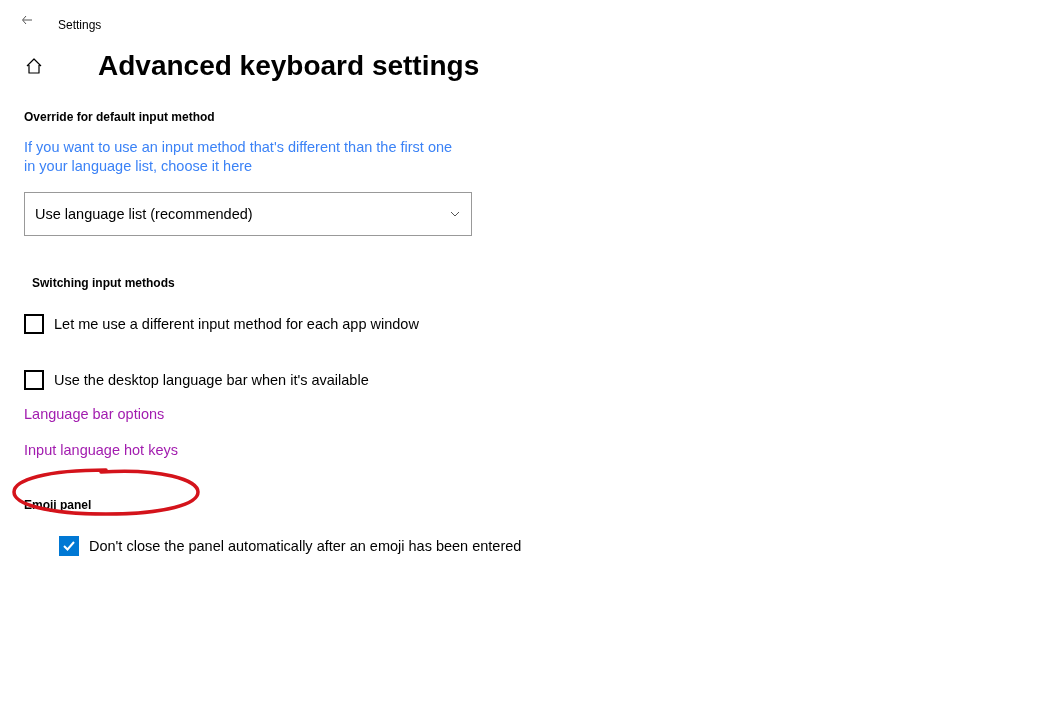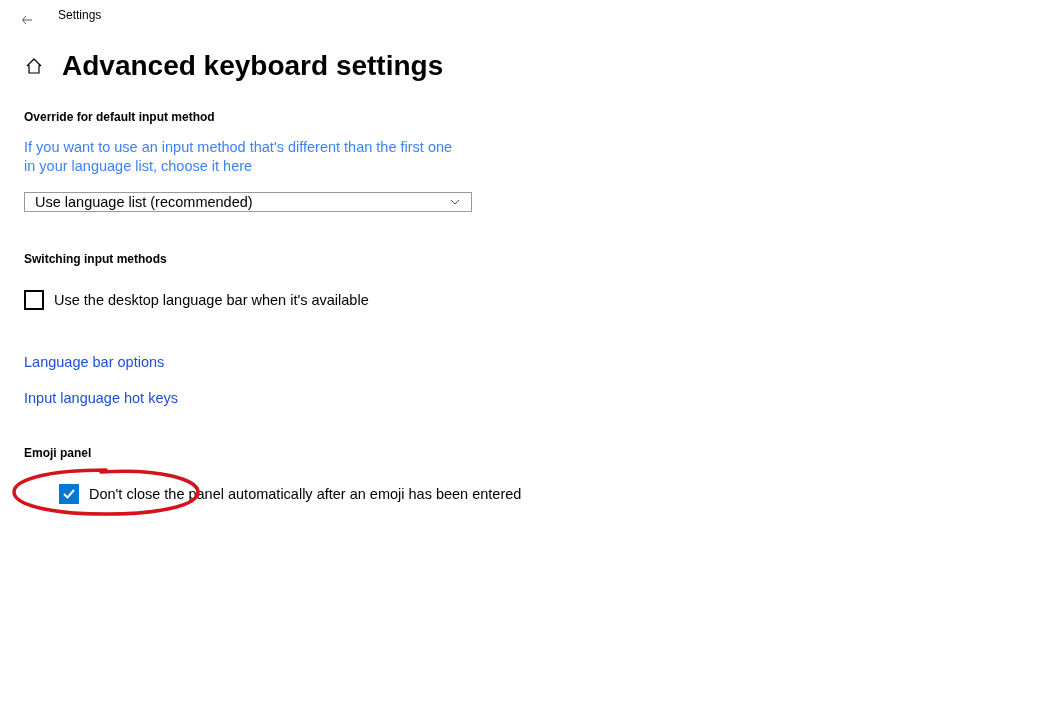--- a/index.html
+++ b/index.html
@@ -11,21 +11,21 @@
       font-family: "Segoe UI", -apple-system, sans-serif;
       background: #ffffff;
       color: #000000;
       width: 1057px;
       height: 723px;
       position: relative;
       overflow: hidden;
     }
     .titlebar {
       display: flex;
-      align-items: flex-start;
+      align-items: flex-end;
       padding: 8px 16px;
       font-size: 12px;
     }
     .back-arrow {
       width: 24px;
       height: 24px;
       display: flex;
       align-items: center;
       justify-content: center;
       margin-right: 18px;
@@ -35,20 +35,21 @@
       font-size: 12px;
       color: #000;
     }
     .content {
       padding: 10px 24px 0 24px;
     }
     .header-row {
       display: flex;
       align-items: center;
       margin-bottom: 28px;
+      gap: 36px;
     }
     .home-icon {
       width: 20px;
       height: 20px;
       margin-right: 18px;
       display: flex;
       align-items: center;
       justify-content: center;
       cursor: pointer;
     }
@@ -64,21 +65,21 @@
     }
     .description {
       font-size: 14.5px;
       color: #3b82f6;
       max-width: 440px;
       line-height: 1.3;
       margin-bottom: 16px;
     }
     .dropdown {
       width: 448px;
-      height: 20px;
+      height: 44px;
       border: 1px solid #999;
       display: flex;
       align-items: center;
       justify-content: space-between;
       padding: 0 10px;
       font-size: 14.5px;
       cursor: pointer;
       margin-bottom: 40px;
       background: #fff;
     }
@@ -89,21 +90,21 @@
       align-items: center;
       justify-content: center;
     }
     .checkbox-row {
       display: flex;
       align-items: center;
       margin-bottom: 36px;
       cursor: pointer;
     }
     .checkbox-row:last-of-type {
-      margin-bottom: 44px;
+      margin-bottom: 16px;
     }
     .checkbox {
       width: 20px;
       height: 20px;
       border: 2px solid #000;
       margin-right: 10px;
       flex-shrink: 0;
       display: flex;
       align-items: center;
       justify-content: center;
@@ -115,21 +116,21 @@
     .checkbox.checked svg {
       display: block;
     }
     .checkbox svg {
       display: none;
     }
     .checkbox-label {
       font-size: 14.5px;
     }
     .link {
-      color: #1d4ed8;
+      color: #a21caf;
       font-size: 14.5px;
       cursor: pointer;
       display: block;
       margin-bottom: 20px;
     }
     .link.last-link {
       margin-bottom: 40px;
     }
     .section-switching {
       margin-bottom: 20px;
@@ -174,22 +175,28 @@
       <span>Use language list (recommended)</span>
       <span class="chev">
         <svg width="12" height="12" viewBox="0 0 12 12">
           <path d="M 2 4 L 6 8 L 10 4" stroke="#555" stroke-width="1" fill="none"></path>
         </svg>
       </span>
     </div>
   </div>
 
   <div class="section-switching">
-    <h2 class="section-title" style="margin-bottom:24px;">Switching input methods</h2>
-
+    <h2 class="section-title" style="margin-bottom:24px;margin-left:8px;">Switching input methods</h2>
+
+    <div class="checkbox-row">
+      <div class="checkbox">
+        
+      </div>
+      <span class="checkbox-label">Let me use a different input method for each app window</span>
+    </div>
 
     <div class="checkbox-row">
       <div class="checkbox">
         
       </div>
       <span class="checkbox-label">Use the desktop language bar when it's available</span>
     </div>
 
     <a class="link">Language bar options</a>
     <a class="link last-link">Input language hot keys</a>

